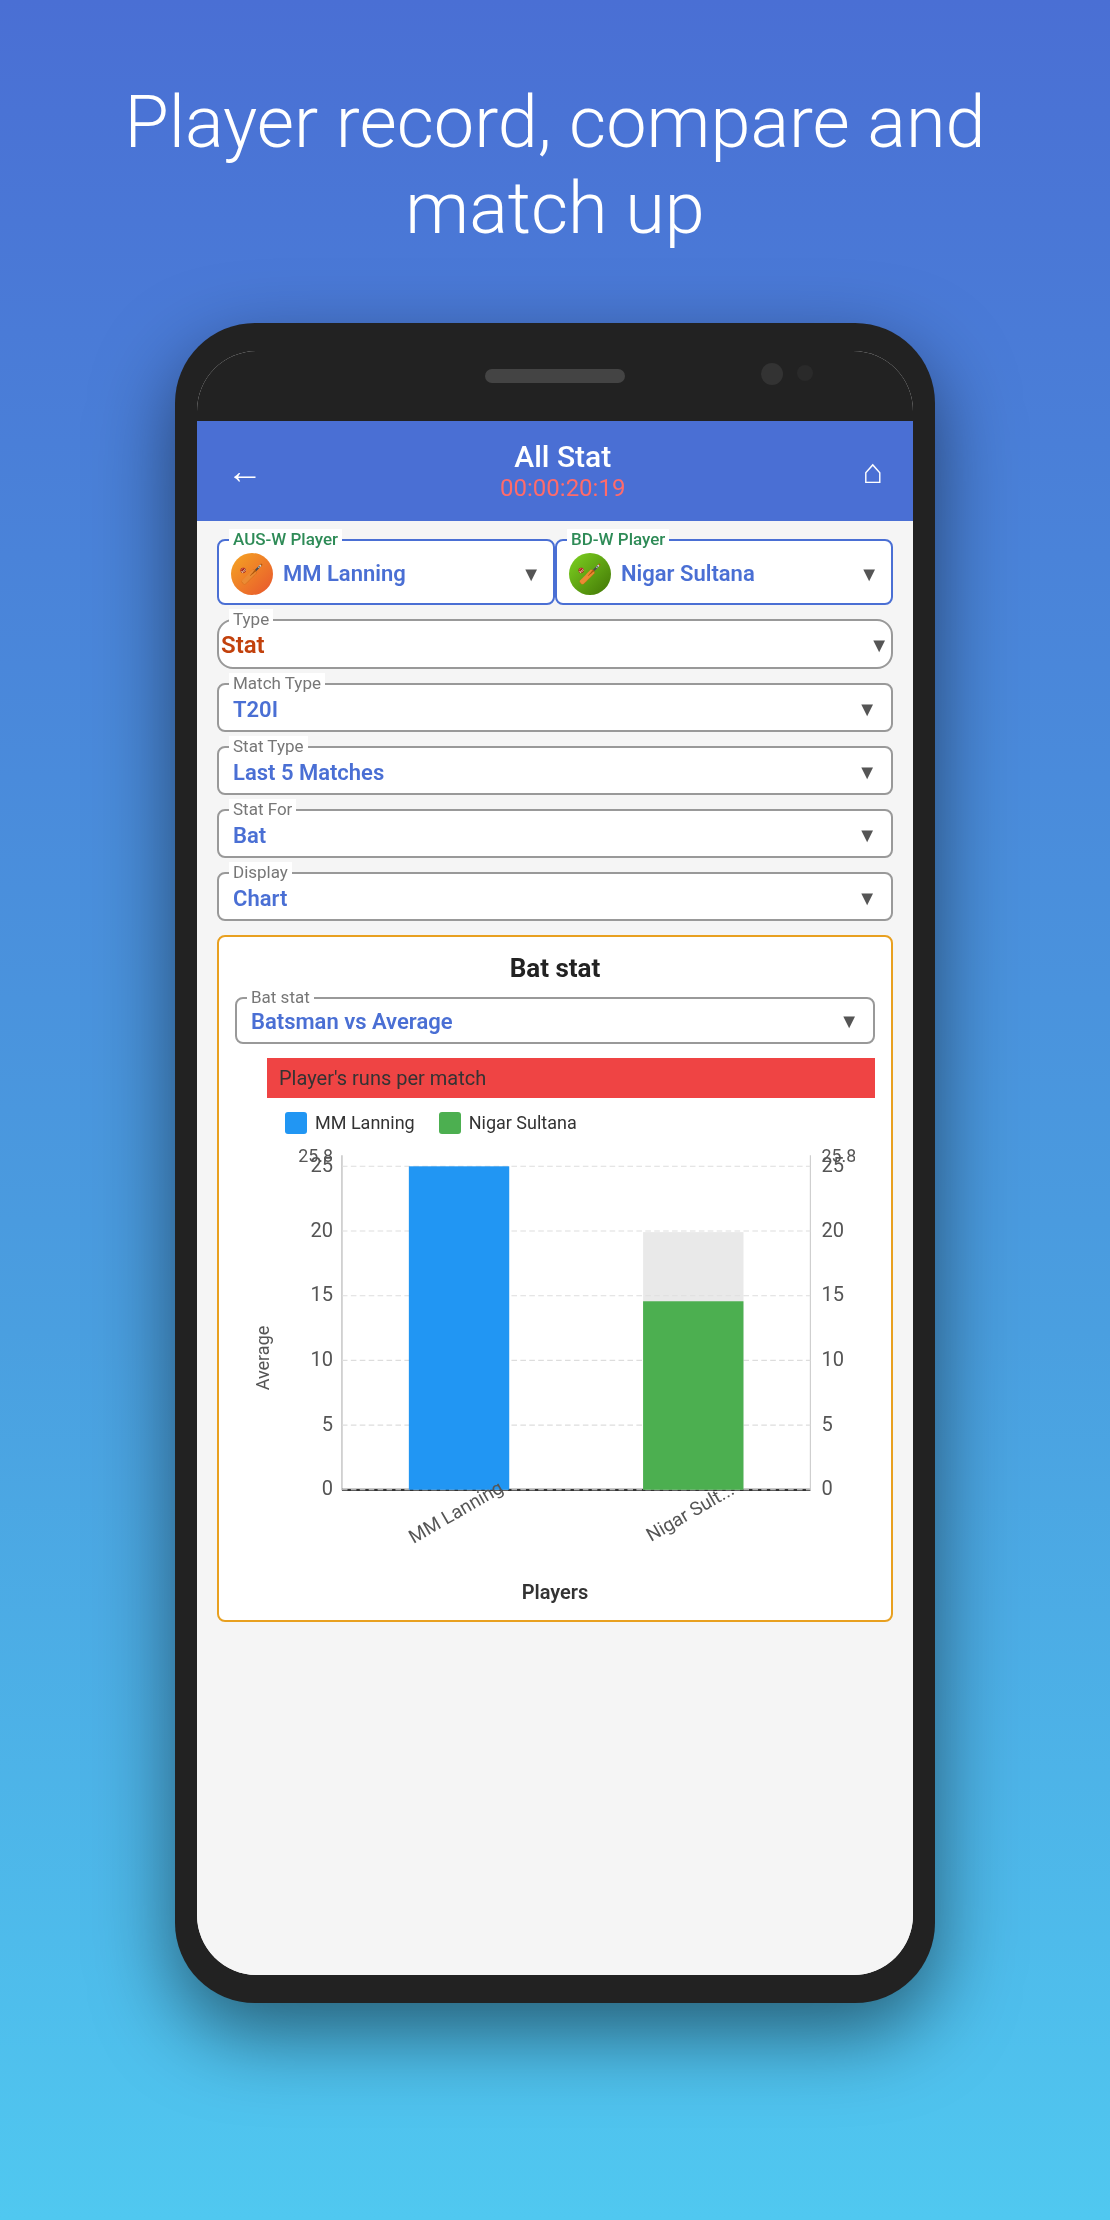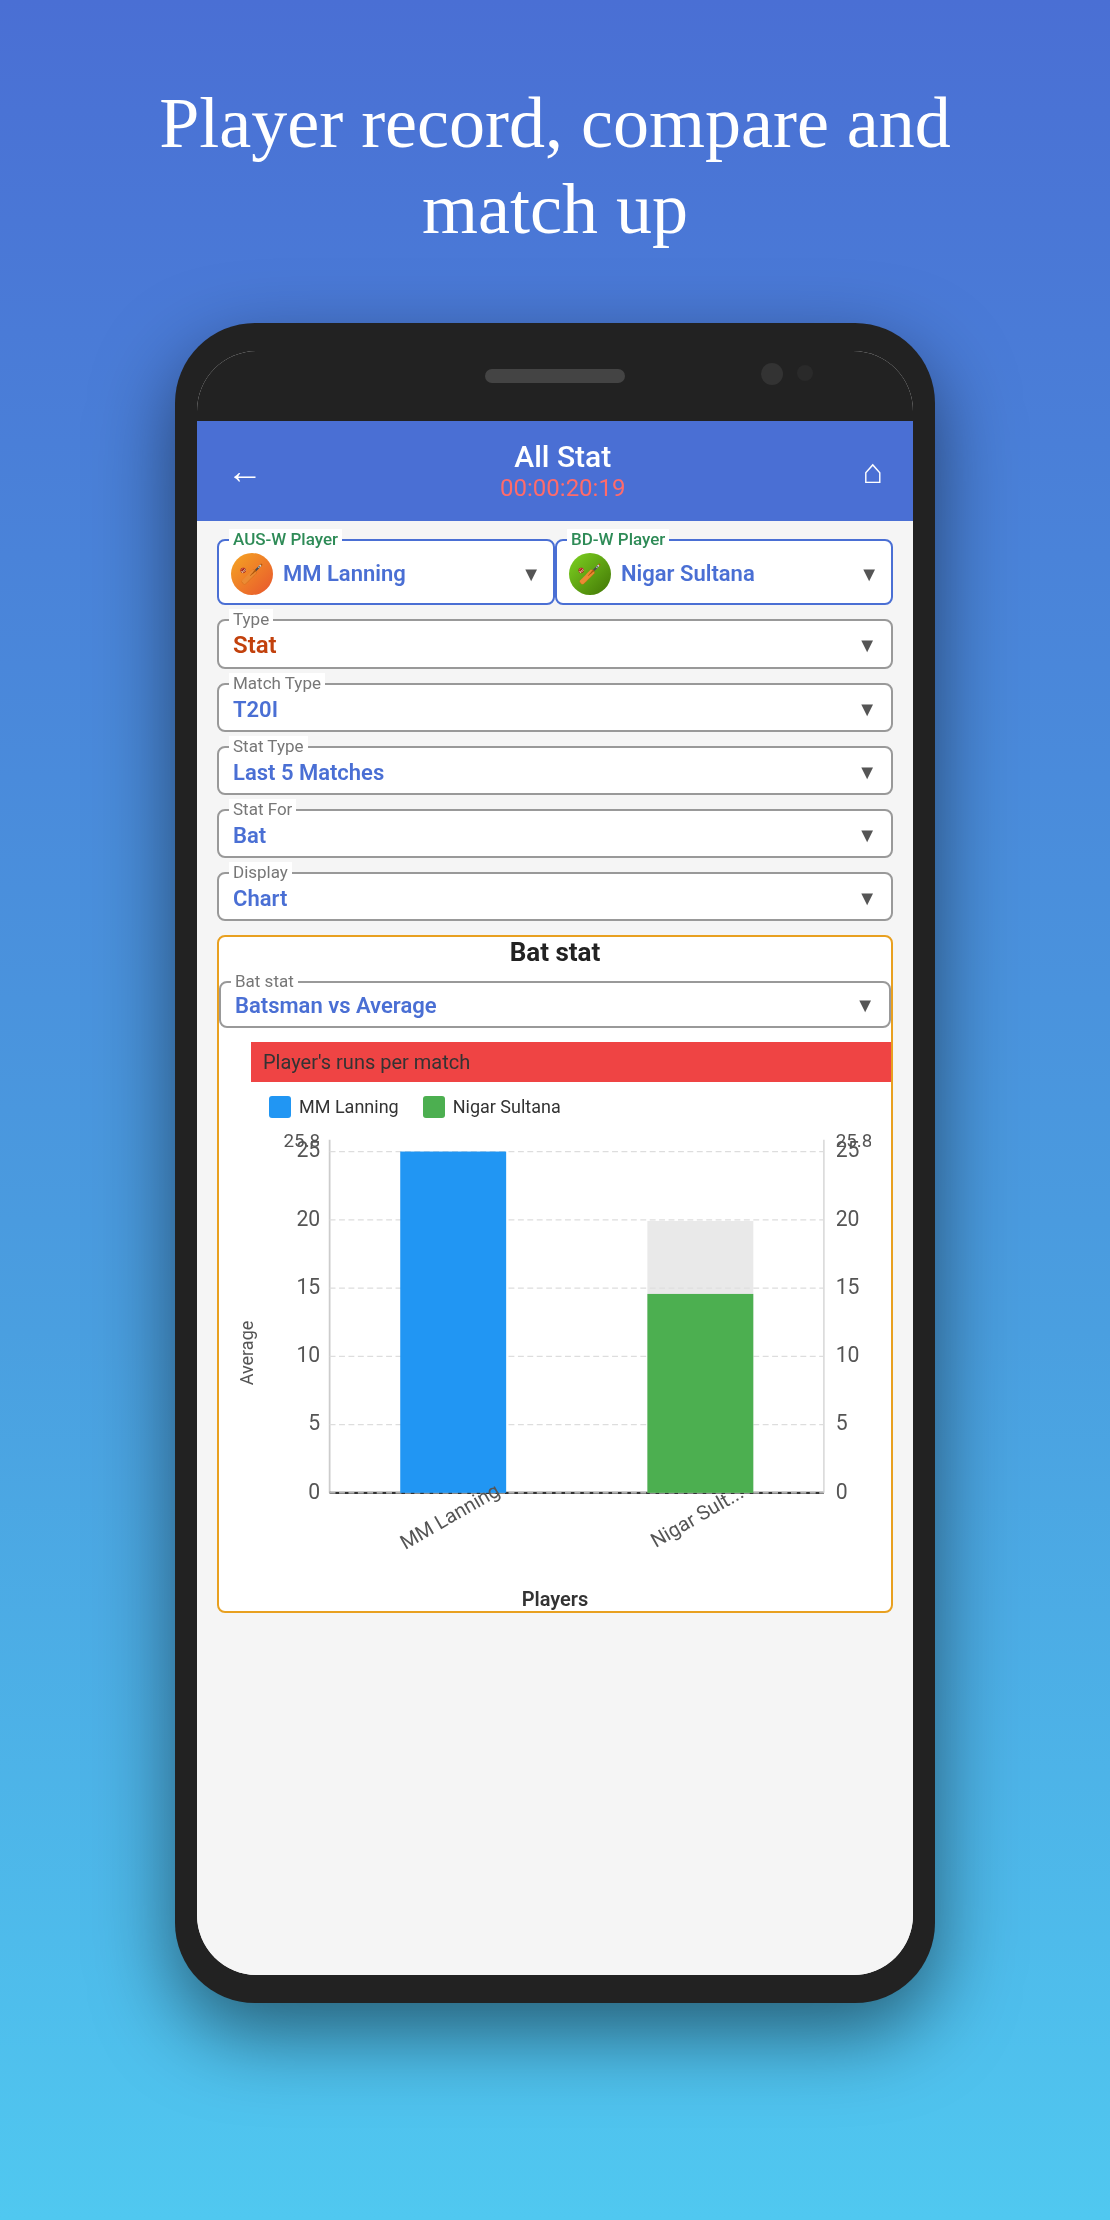--- a/index.html
+++ b/index.html
@@ -13,21 +13,20 @@
       align-items: center;
       overflow: hidden;
     }
     .hero-text {
       color: white;
       font-size: 72px;
       font-weight: 300;
       text-align: center;
       padding: 80px 80px 50px;
       line-height: 1.2;
-      font-family: Liberation Serif, serif;
     }
     .phone-wrapper {
       position: relative;
       width: 760px;
       height: 1680px;
       margin-top: 20px;
     }
     .phone-shell {
       position: absolute;
       top: 0; left: 0; right: 0; bottom: 0;
@@ -170,22 +169,22 @@
       font-size: 22px;
       font-weight: 600;
       flex: 1;
     }
     .dropdown-arrow {
       color: #555;
       font-size: 20px;
     }
     .type-selector {
       border: 2px solid #999;
-      border-radius: 8px;
-      padding: 8px 14px;
+      border-radius: 16px;
+      padding: 8px 2px;
       background: white;
       position: relative;
       margin-bottom: 14px;
     }
     .type-label {
       position: absolute;
       top: -12px;
       left: 10px;
       background: white;
       padding: 0 4px;
@@ -236,20 +235,21 @@
     .col-value {
       color: #4a6fd4;
       font-size: 22px;
       font-weight: 600;
     }
     
     .chart-card {
       border: 2px solid #e8a020;
       border-radius: 8px;
       background: white;
+      padding: 16px;
       margin-top: 4px;
     }
     .chart-card-title {
       font-size: 26px;
       font-weight: 700;
       text-align: center;
       color: #222;
       margin-bottom: 14px;
     }
     .bat-stat-selector {

